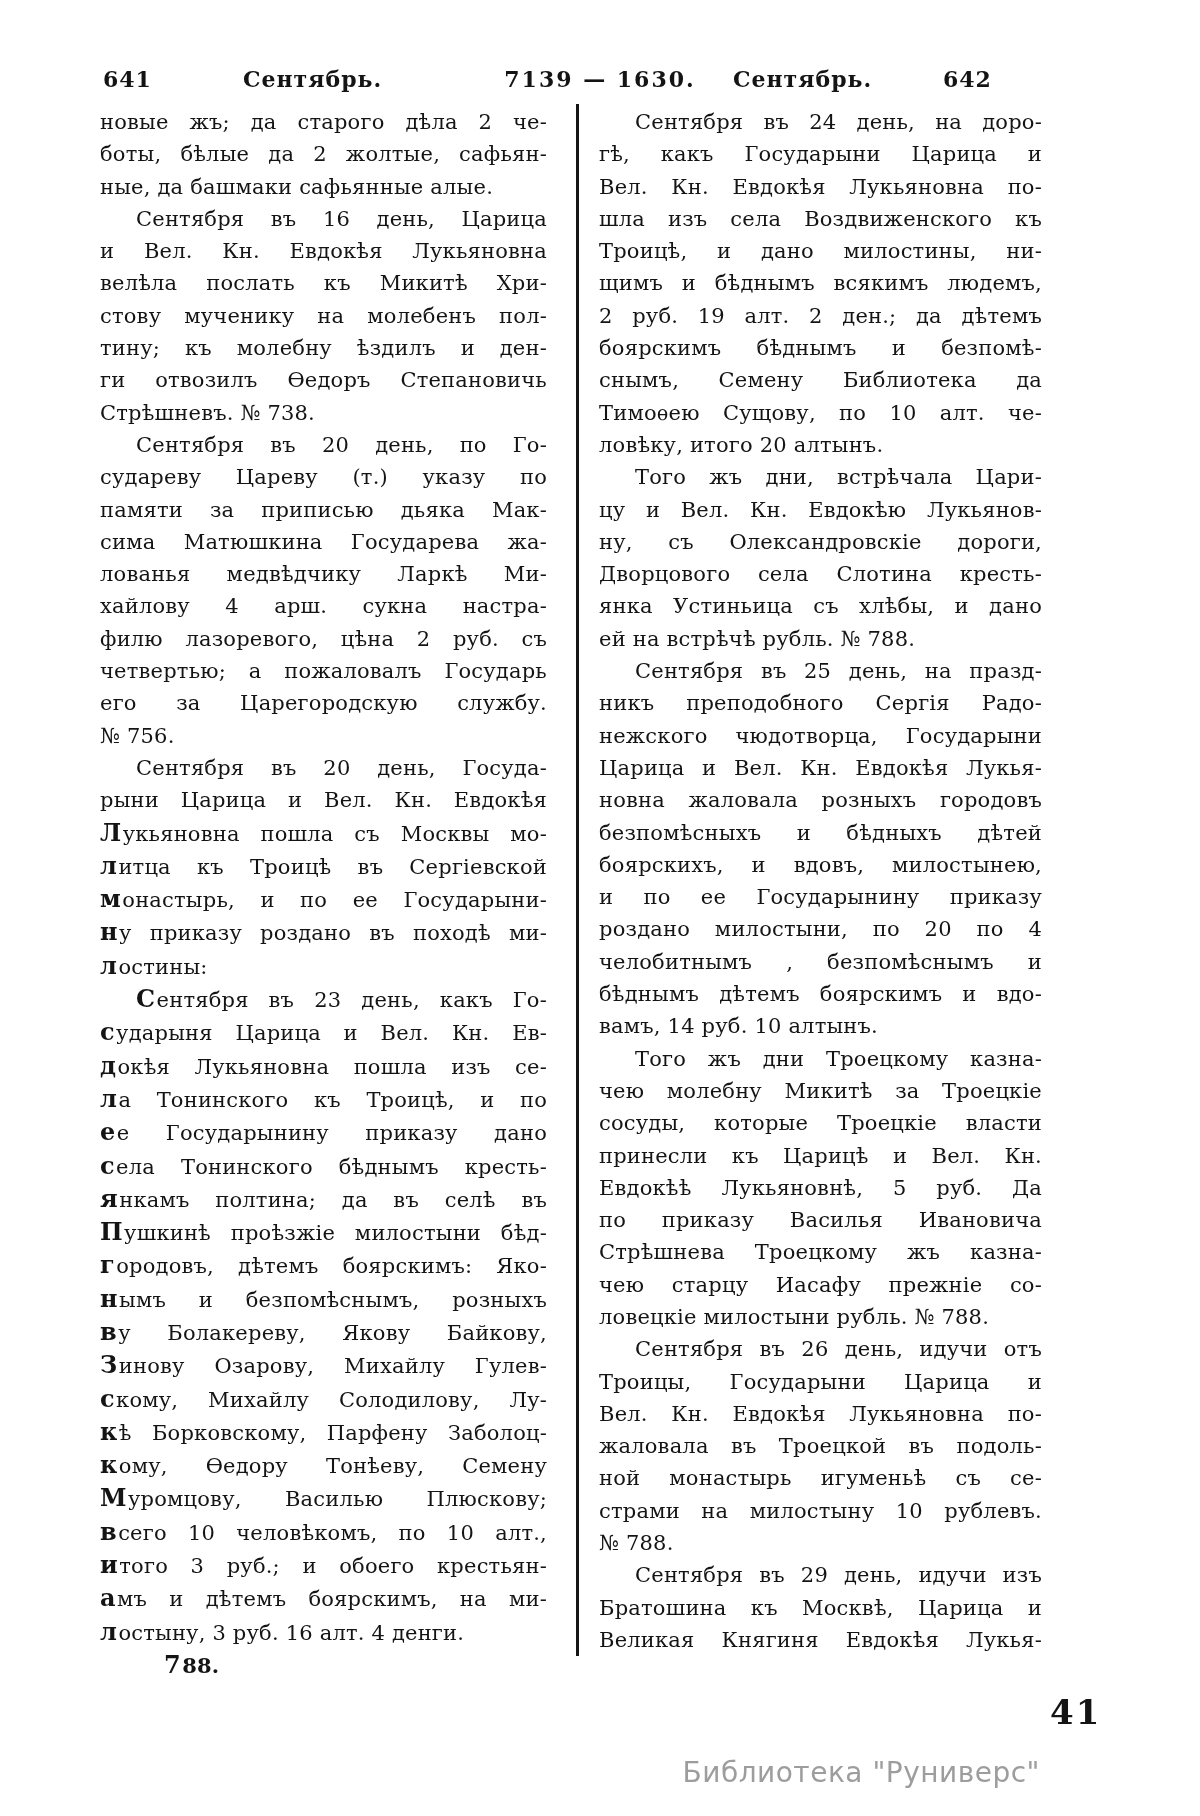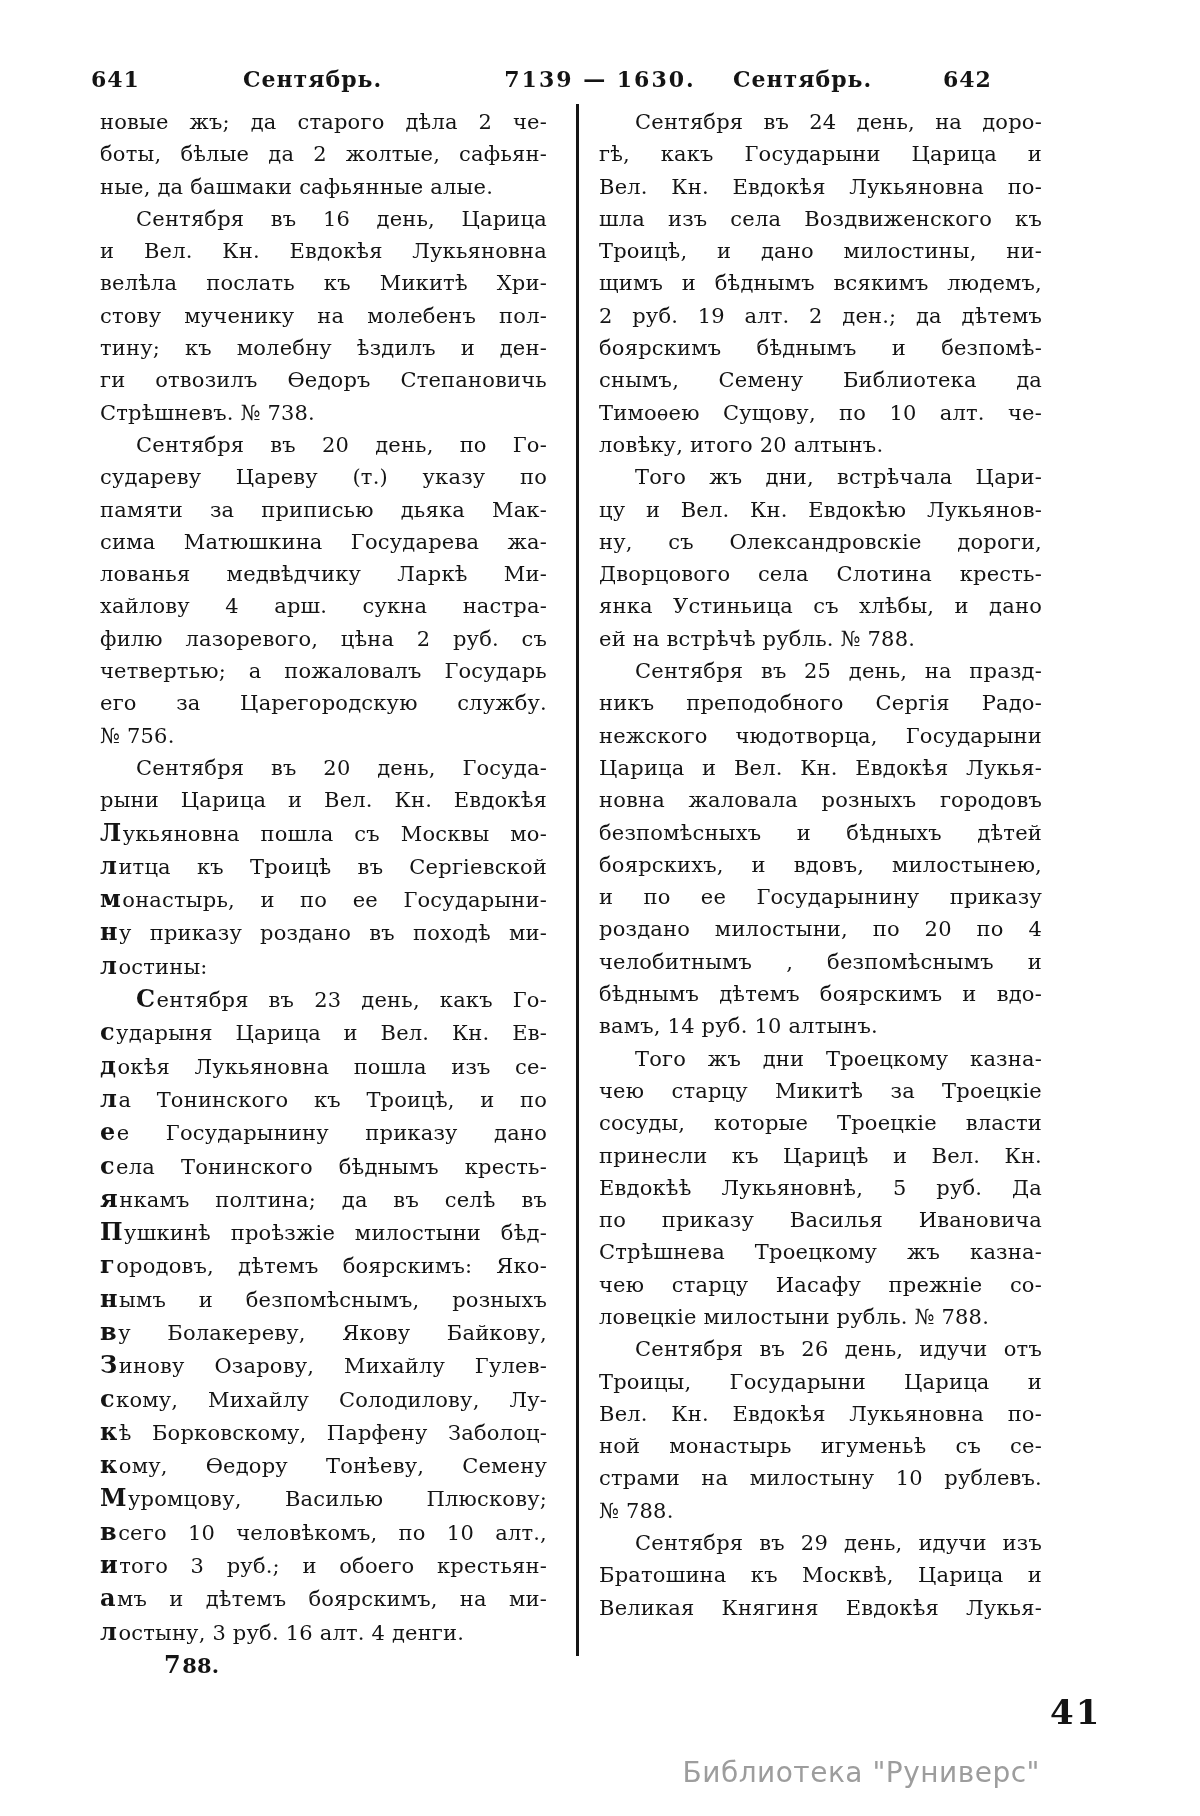--- a/index.html
+++ b/index.html
@@ -5,21 +5,21 @@
   html,body{margin:0;padding:0;}
   body{
     width:1200px;height:1816px;position:relative;
     background:#ffffff;color:#141414;
     font-family:"DejaVu Serif","Liberation Serif",serif;
     overflow:hidden;
   }
   .page{position:absolute;inset:0;}
   
   .hdr{position:absolute;top:66px;font-size:22px;font-weight:bold;letter-spacing:1px;white-space:nowrap;}
-  .hdr-pageL{left:91px;text-align:center;}
+  .hdr-pageL{left:103px;text-align:center;}
   .hdr-monthL{left:243px;}
   .hdr-center{left:470px;width:260px;text-align:center;letter-spacing:2px;}
   .hdr-monthR{left:733px;}
   .hdr-pageR{left:943px;}
   
   .divider{position:absolute;left:576px;top:104px;width:3px;height:1552px;background:#151515;}
   .col{position:absolute;top:106px;font-size:21px;line-height:32.3px;letter-spacing:0.2px;}
   .col-left{left:100px;width:447px;}
   .col-right{left:599px;width:443px;}
   .para{margin:0;}
@@ -142,33 +142,34 @@
         <div class="line">безпомѣсныхъ и бѣдныхъ дѣтей</div>
         <div class="line">боярскихъ, и вдовъ, милостынею,</div>
         <div class="line">и по ее Государынину приказу</div>
         <div class="line">роздано милостыни, по 20 по 4</div>
         <div class="line">челобитнымъ , безпомѣснымъ и</div>
         <div class="line">бѣднымъ дѣтемъ боярскимъ и вдо-</div>
         <div class="line end">вамъ, 14 руб. 10 алтынъ.</div>
       </div>
       <div class="para indent">
         <div class="line">Того жъ дни Троецкому казна-</div>
-        <div class="line">чею старцу Микитѣ за Троецкіе</div>
+        <div class="line">чею молебну Микитѣ за Троецкіе</div>
         <div class="line">сосуды, которые Троецкіе власти</div>
         <div class="line">принесли къ Царицѣ и Вел. Кн.</div>
         <div class="line">Евдокѣѣ Лукьяновнѣ, 5 руб. Да</div>
         <div class="line">по приказу Василья Ивановича</div>
         <div class="line">Стрѣшнева Троецкому жъ казна-</div>
         <div class="line">чею старцу Иасафу прежніе со-</div>
         <div class="line end">ловецкіе милостыни рубль. № 788.</div>
       </div>
       <div class="para indent">
         <div class="line">Сентября въ 26 день, идучи отъ</div>
         <div class="line">Троицы, Государыни Царица и</div>
         <div class="line">Вел. Кн. Евдокѣя Лукьяновна по-</div>
+        <div class="line">жаловала въ Троецкой въ подоль-</div>
         <div class="line">ной монастырь игуменьѣ съ се-</div>
         <div class="line">страми на милостыну 10 рублевъ.</div>
         <div class="line end">№ 788.</div>
       </div>
       <div class="para indent">
         <div class="line">Сентября въ 29 день, идучи изъ</div>
         <div class="line">Братошина къ Москвѣ, Царица и</div>
         <div class="line">Великая Княгиня Евдокѣя Лукья-</div>
       </div>
     </div>

